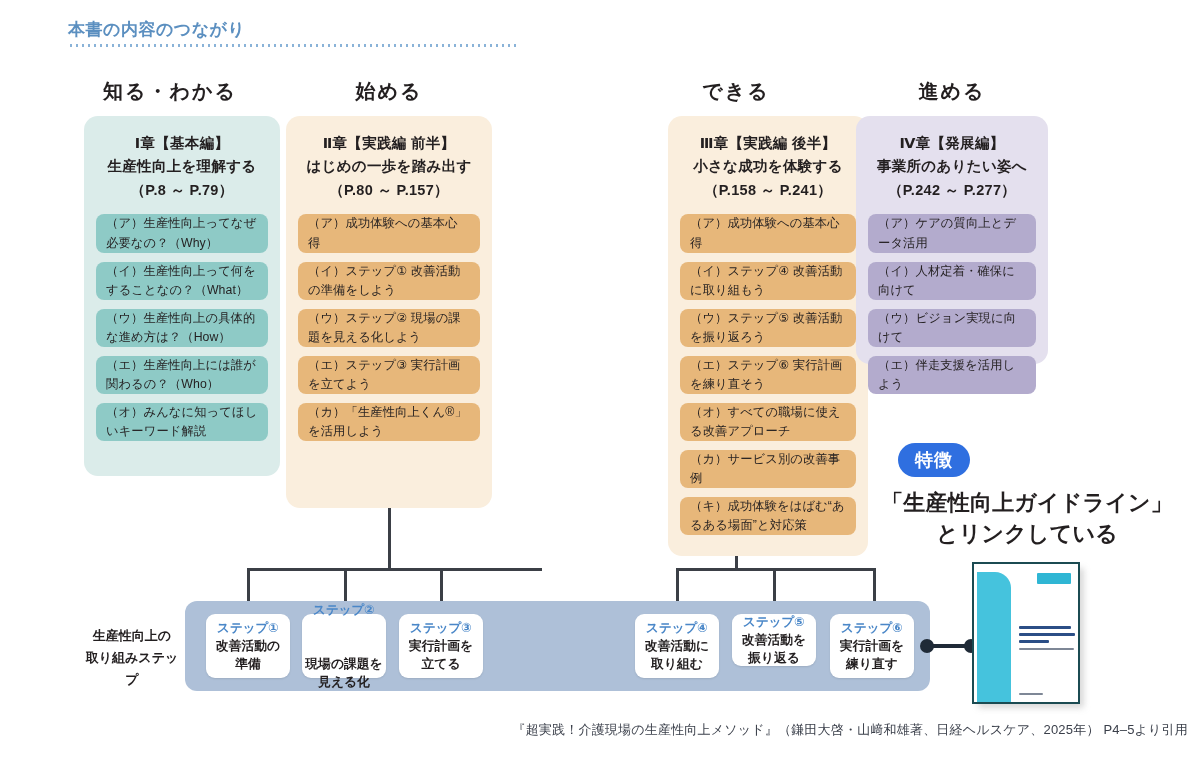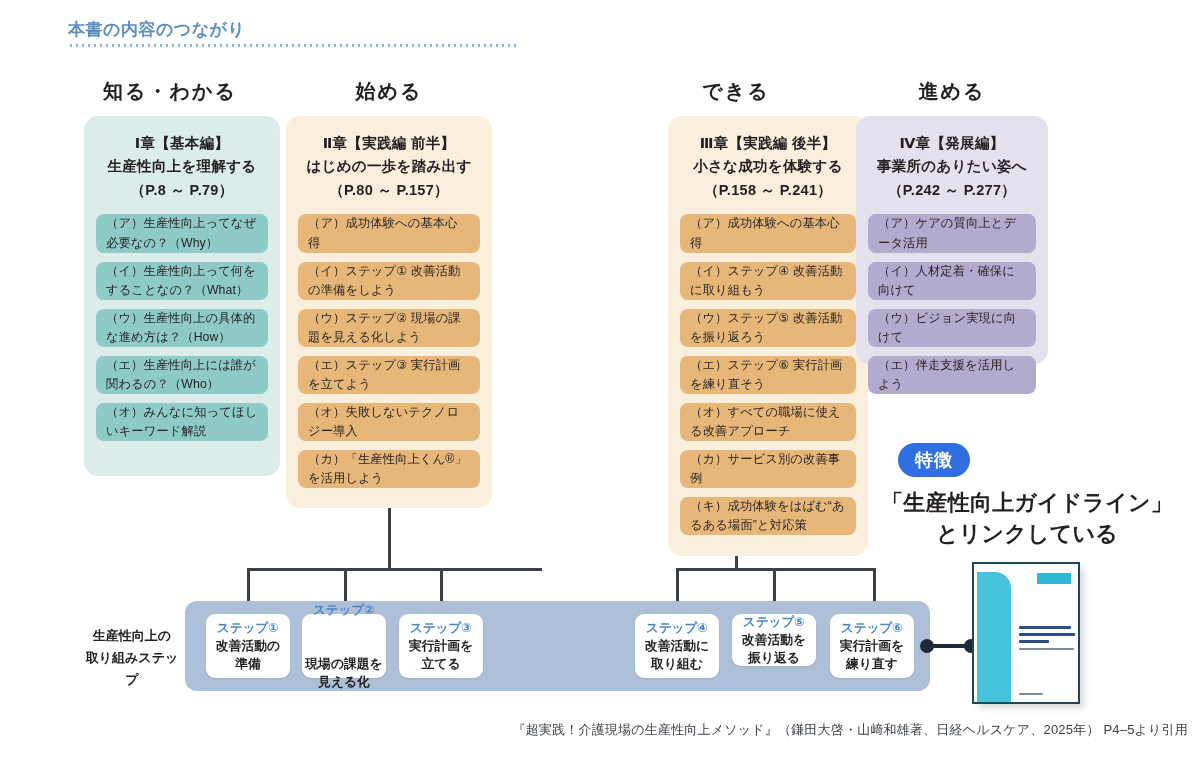--- a/index.html
+++ b/index.html
@@ -160,21 +160,20 @@
   <div class="panel theme-cream" style="left:286px;top:116px;width:206px;height:392px;">
     <div class="panel-title">
       <span class="ln">Ⅱ章【実践編 前半】</span>
       <span class="ln">はじめの一歩を踏み出す</span>
       <span class="ln">（P.80 ～ P.157）</span>
     </div>
     <div class="item">（ア）成功体験への基本心得</div>
     <div class="item">（イ）ステップ① 改善活動の準備をしよう</div>
     <div class="item">（ウ）ステップ② 現場の課題を見える化しよう</div>
     <div class="item">（エ）ステップ③ 実行計画を立てよう</div>
-    <div class="item">（オ）失敗しないテクノロジー導入</div>
     <div class="item">（カ）「生産性向上くん®」を活用しよう</div>
   </div>
 
   <div class="panel theme-cream" style="left:636px;top:116px;width:200px;height:440px;margin-left:32px;">
     <div class="panel-title">
       <span class="ln">Ⅲ章【実践編 後半】</span>
       <span class="ln">小さな成功を体験する</span>
       <span class="ln">（P.158 ～ P.241）</span>
     </div>
     <div class="item">（ア）成功体験への基本心得</div>

